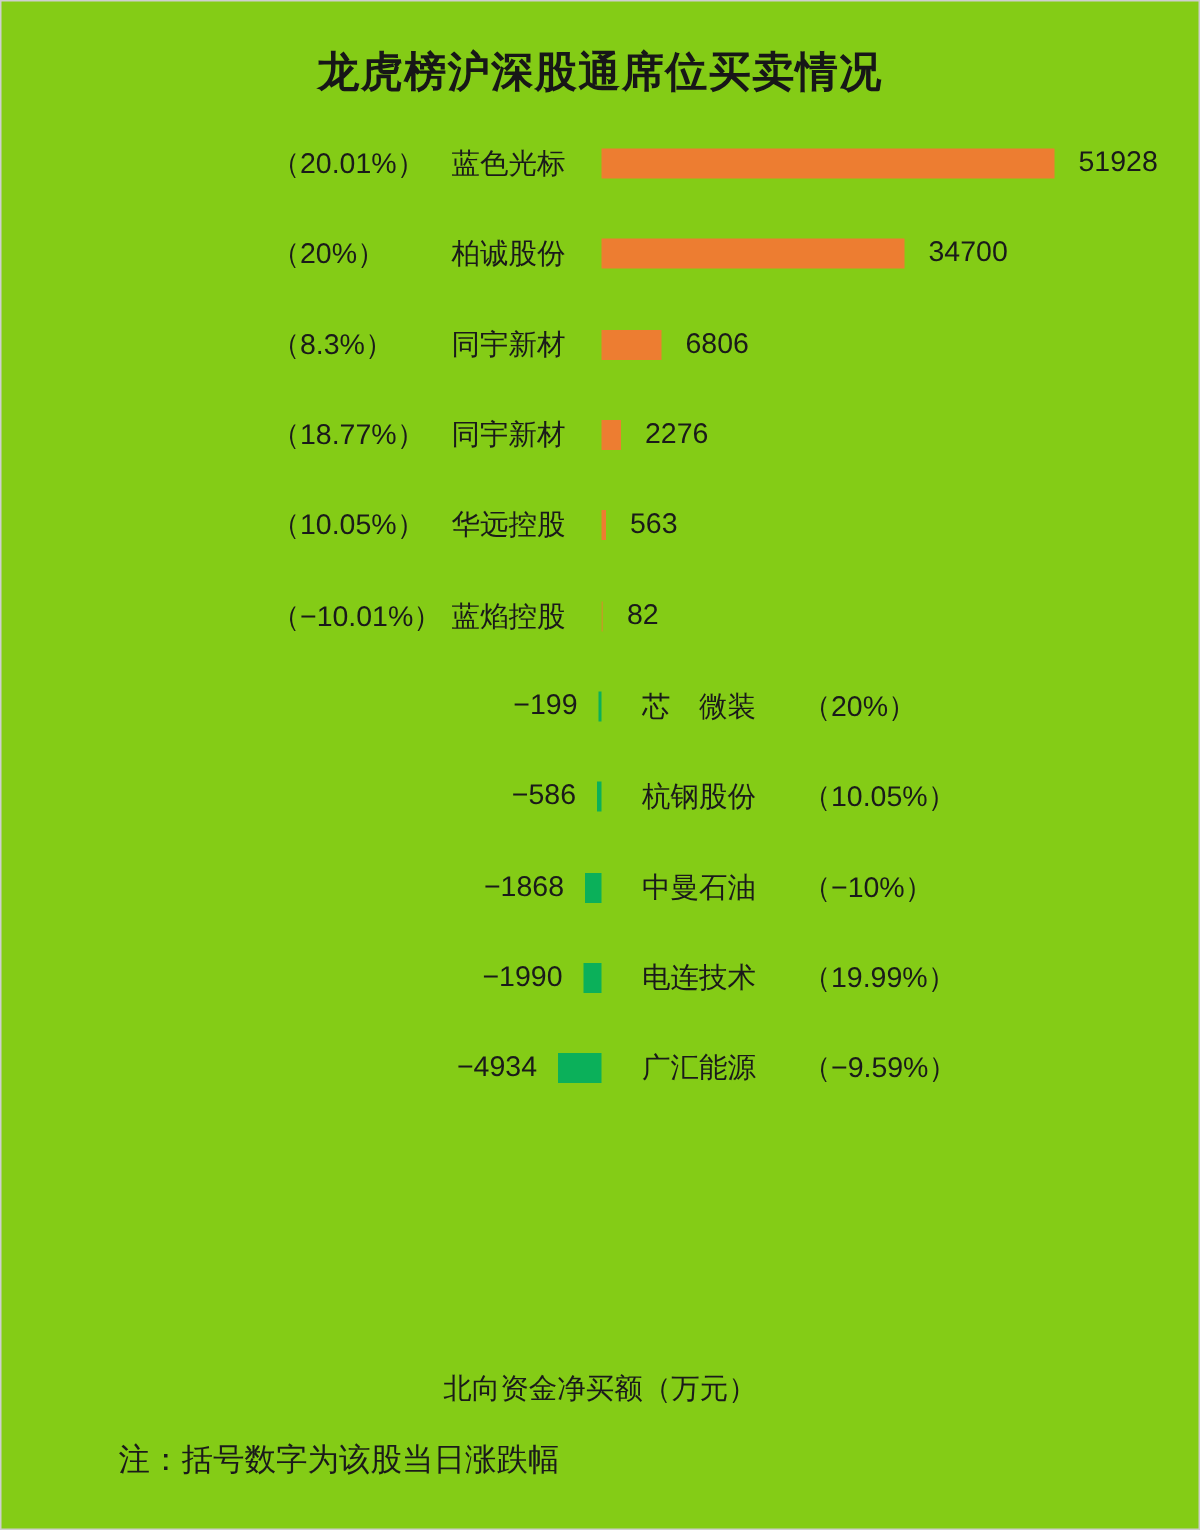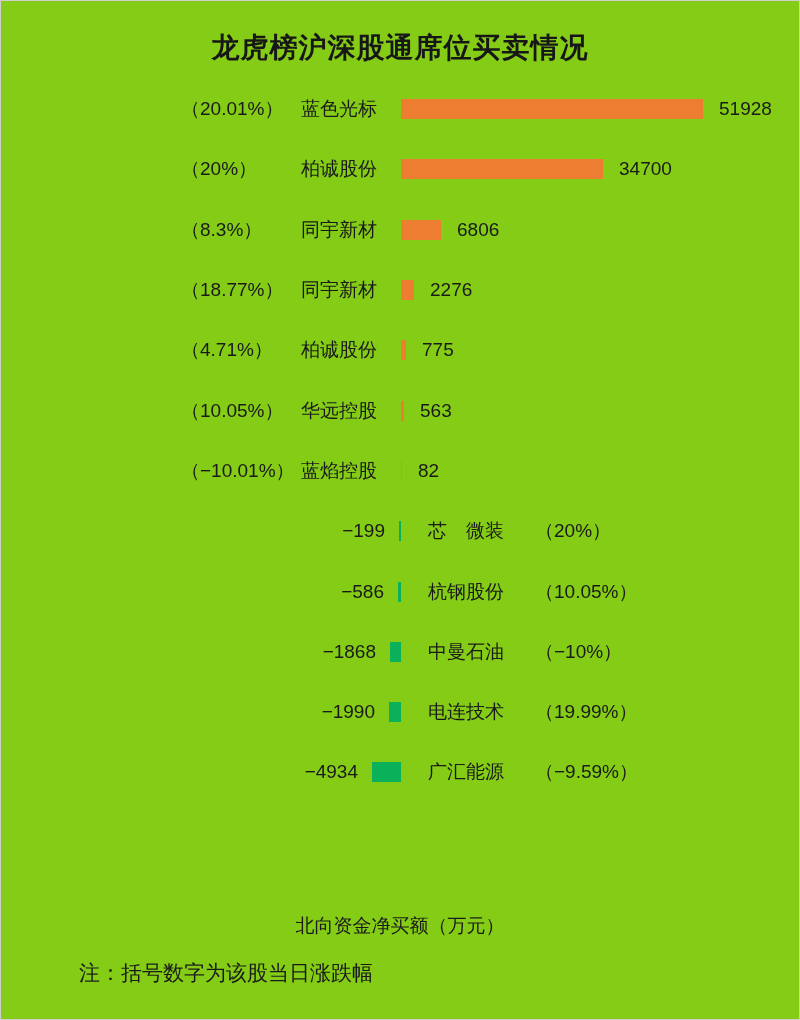--- a/index.html
+++ b/index.html
@@ -51,26 +51,20 @@
         <span class="bar pos" style="left:400px;width:40px;background:#ED7D31;"></span>
         <span class="val pos" style="left:456px">6806</span>
       </div>
       <div class="row">
         <span class="pct pos">（18.77%）</span>
         <span class="name pos">同宇新材</span>
         <span class="bar pos" style="left:400px;width:13px;background:#ED7D31;"></span>
         <span class="val pos" style="left:429px">2276</span>
       </div>
       <div class="row">
-        <span class="pct pos">（4.71%）</span>
-        <span class="name pos">柏诚股份</span>
-        <span class="bar pos" style="left:400px;width:5px;background:#ED7D31;"></span>
-        <span class="val pos" style="left:421px">775</span>
-      </div>
-      <div class="row">
         <span class="pct pos">（10.05%）</span>
         <span class="name pos">华远控股</span>
         <span class="bar pos" style="left:400px;width:3px;background:#ED7D31;"></span>
         <span class="val pos" style="left:419px">563</span>
       </div>
       <div class="row">
         <span class="pct pos">（−10.01%）</span>
         <span class="name pos">蓝焰控股</span>
         <span class="bar pos" style="left:400px;width:1px;background:#ED7D31;opacity:0.55;"></span>
         <span class="val pos" style="left:417px">82</span>

